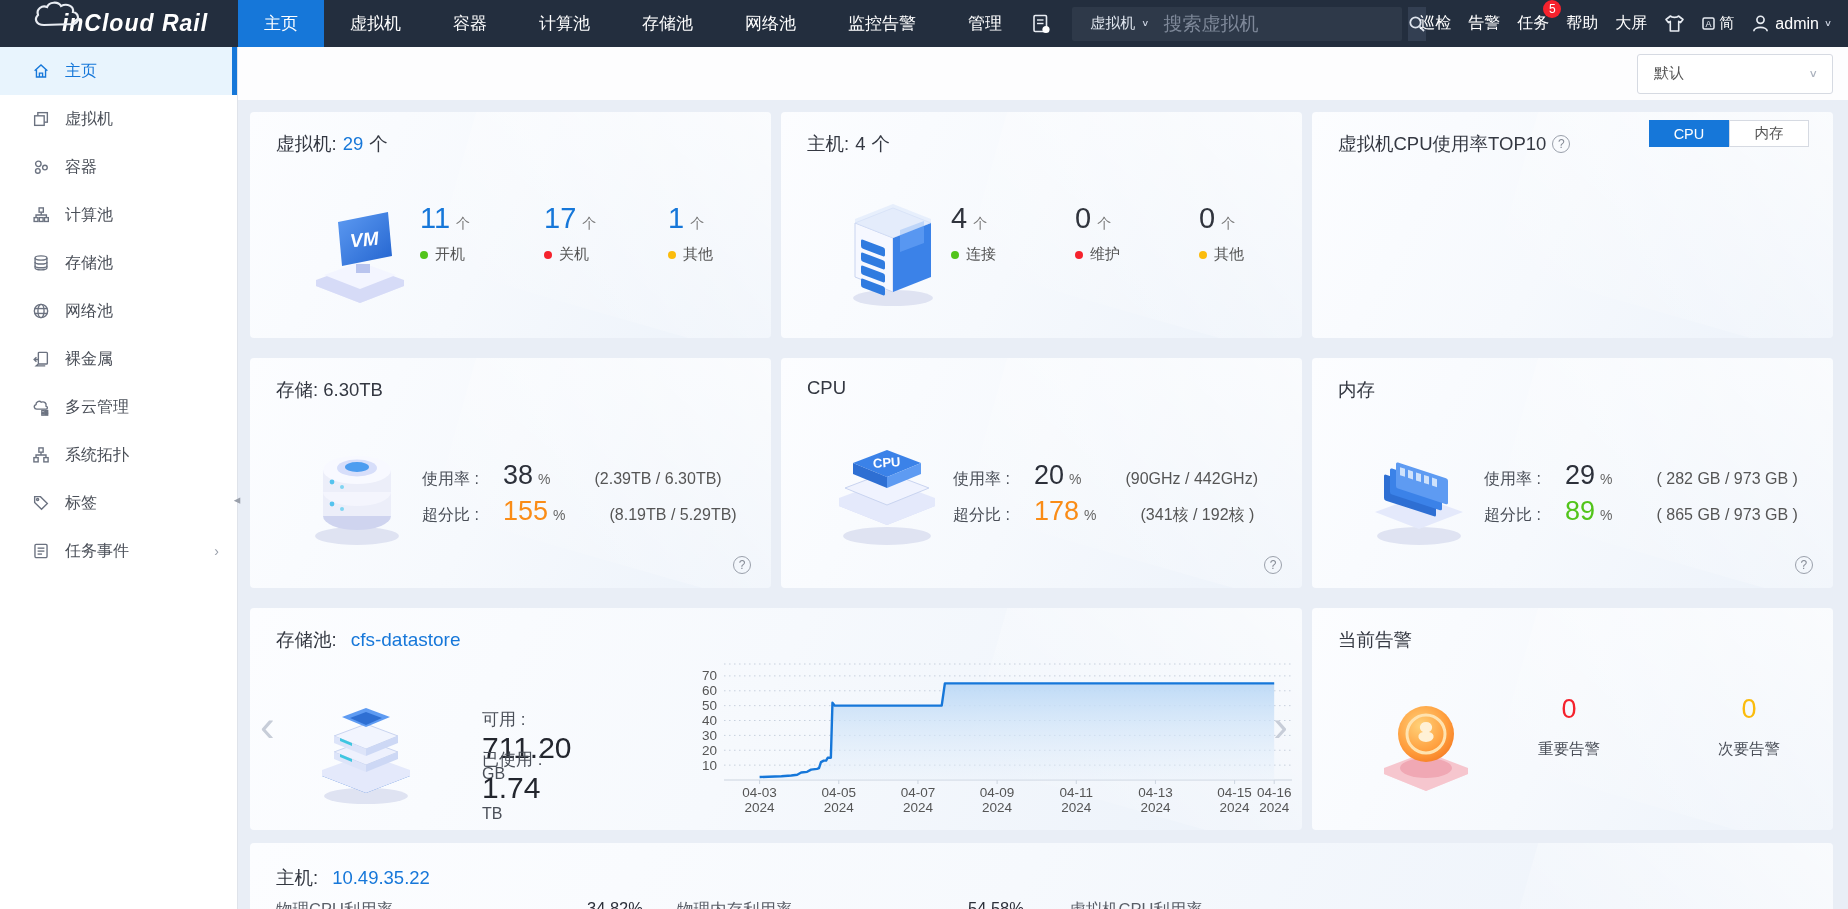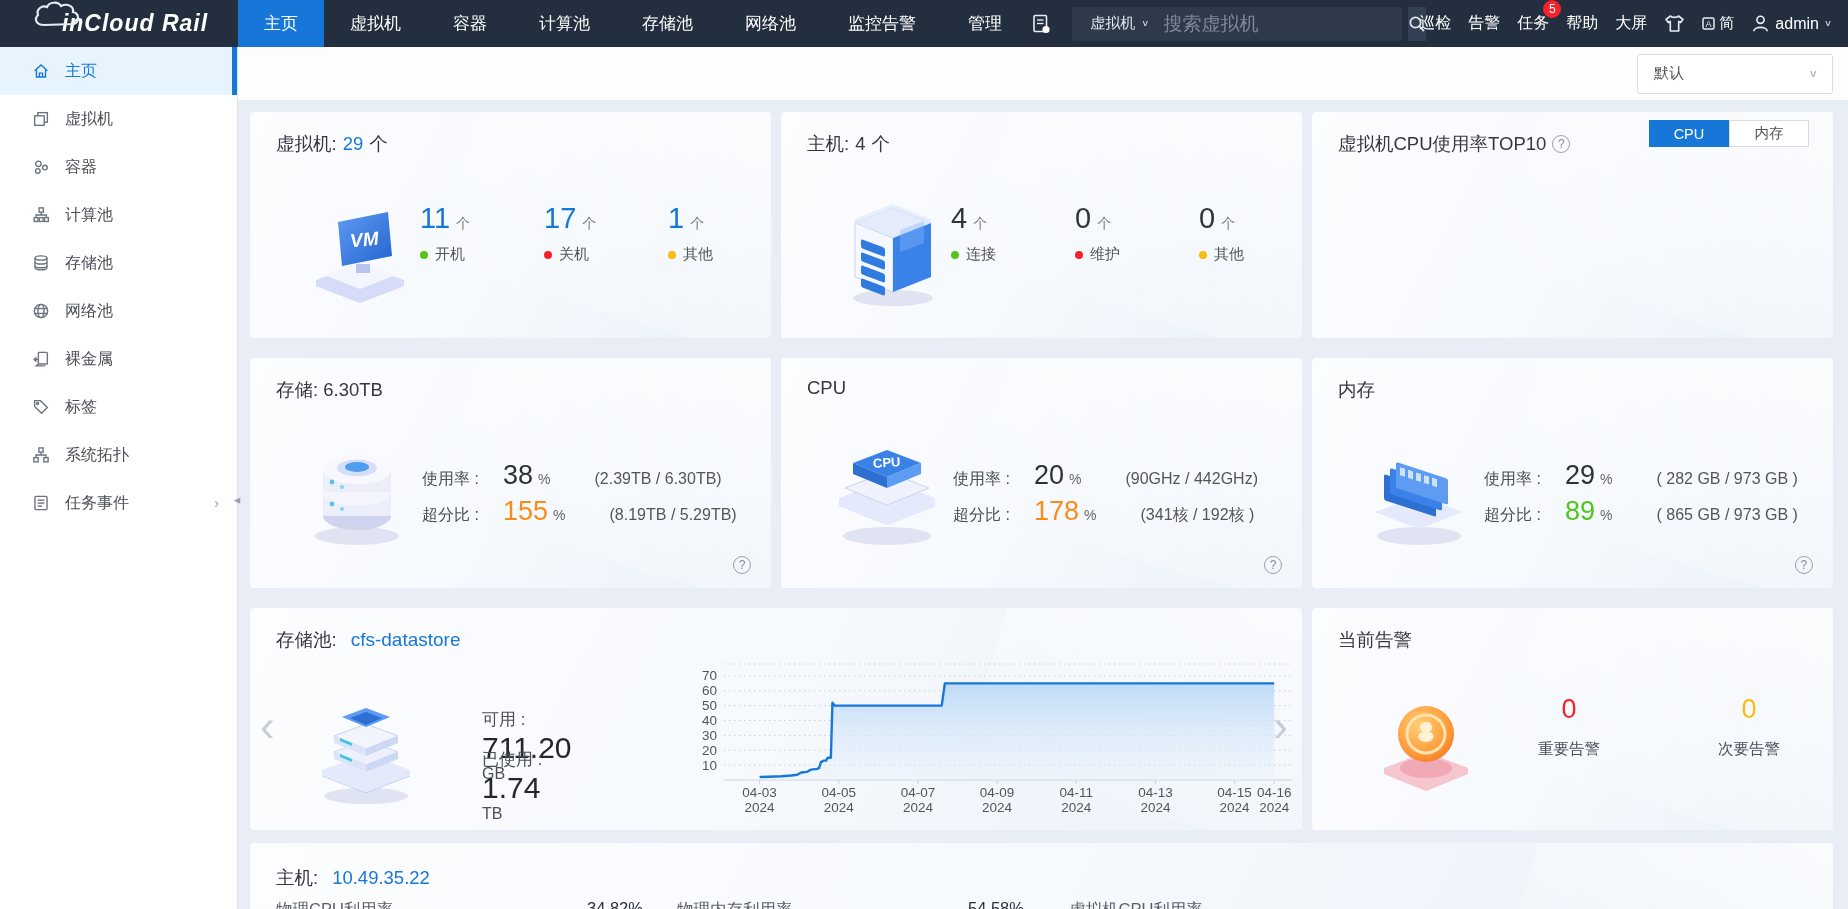--- a/index.html
+++ b/index.html
@@ -234,33 +234,43 @@
   <div class="side-item">
     <svg width="18" height="18" viewBox="0 0 17 17" stroke="#6b7280" stroke-width="1.3" fill="none">
         <rect x="6" y="2.2" width="8.5" height="11" rx="0.8"></rect>
         <path d="M2 9 L6 9 M4.2 6.8 L2 9 L4.2 11.2"></path>
         <path d="M6 13.2 L4 15 H12.5"></path>
       </svg>
     <span>裸金属</span>
   </div>
   <div class="side-item">
     <svg width="18" height="18" viewBox="0 0 17 17" stroke="#6b7280" stroke-width="1.3" fill="none">
-        <path d="M2.5 2.5 H8 L14.5 9 L9 14.5 L2.5 8 Z"></path>
-        <circle cx="5.3" cy="5.3" r="1"></circle>
-      </svg>
-    <span>标签</span>
+        <path d="M4.5 10.5 C1.8 10.5 1.2 6.9 3.8 6.2 C3.5 3.5 7 2 8.8 4 C11.5 2.8 14 5 13.2 7.6 C15.3 8.3 14.8 10.5 13 10.5 Z"></path>
+        <rect x="9.3" y="11.8" width="2.2" height="2.2"></rect>
+        <rect x="12.6" y="11.8" width="2.2" height="2.2"></rect>
+        <rect x="9.3" y="14.6" width="2.2" height="1.6"></rect>
+        <rect x="12.6" y="14.6" width="2.2" height="1.6"></rect>
+      </svg>
+    <span>多云管理</span>
   </div>
   <div class="side-item">
     <svg width="18" height="18" viewBox="0 0 17 17" stroke="#6b7280" stroke-width="1.3" fill="none">
         <rect x="6.5" y="1.8" width="4" height="4"></rect>
         <rect x="1.8" y="11" width="4" height="4"></rect>
         <rect x="11.2" y="11" width="4" height="4"></rect>
         <path d="M8.5 5.8 V8.5 M3.8 11 V8.5 H13.2 V11"></path>
       </svg>
     <span>系统拓扑</span>
+  </div>
+  <div class="side-item">
+    <svg width="18" height="18" viewBox="0 0 17 17" stroke="#6b7280" stroke-width="1.3" fill="none">
+        <path d="M2.5 2.5 H8 L14.5 9 L9 14.5 L2.5 8 Z"></path>
+        <circle cx="5.3" cy="5.3" r="1"></circle>
+      </svg>
+    <span>标签</span>
   </div>
   <div class="side-item">
     <svg width="18" height="18" viewBox="0 0 17 17" stroke="#6b7280" stroke-width="1.3" fill="none">
         <rect x="2.8" y="2.2" width="11.4" height="12.6" rx="1"></rect>
         <line x1="5.3" y1="5.8" x2="11.7" y2="5.8"></line>
         <line x1="5.3" y1="8.6" x2="11.7" y2="8.6"></line>
         <line x1="5.3" y1="11.4" x2="9.5" y2="11.4"></line>
       </svg>
     <span>任务事件</span>
     <span class="chev">›</span>

